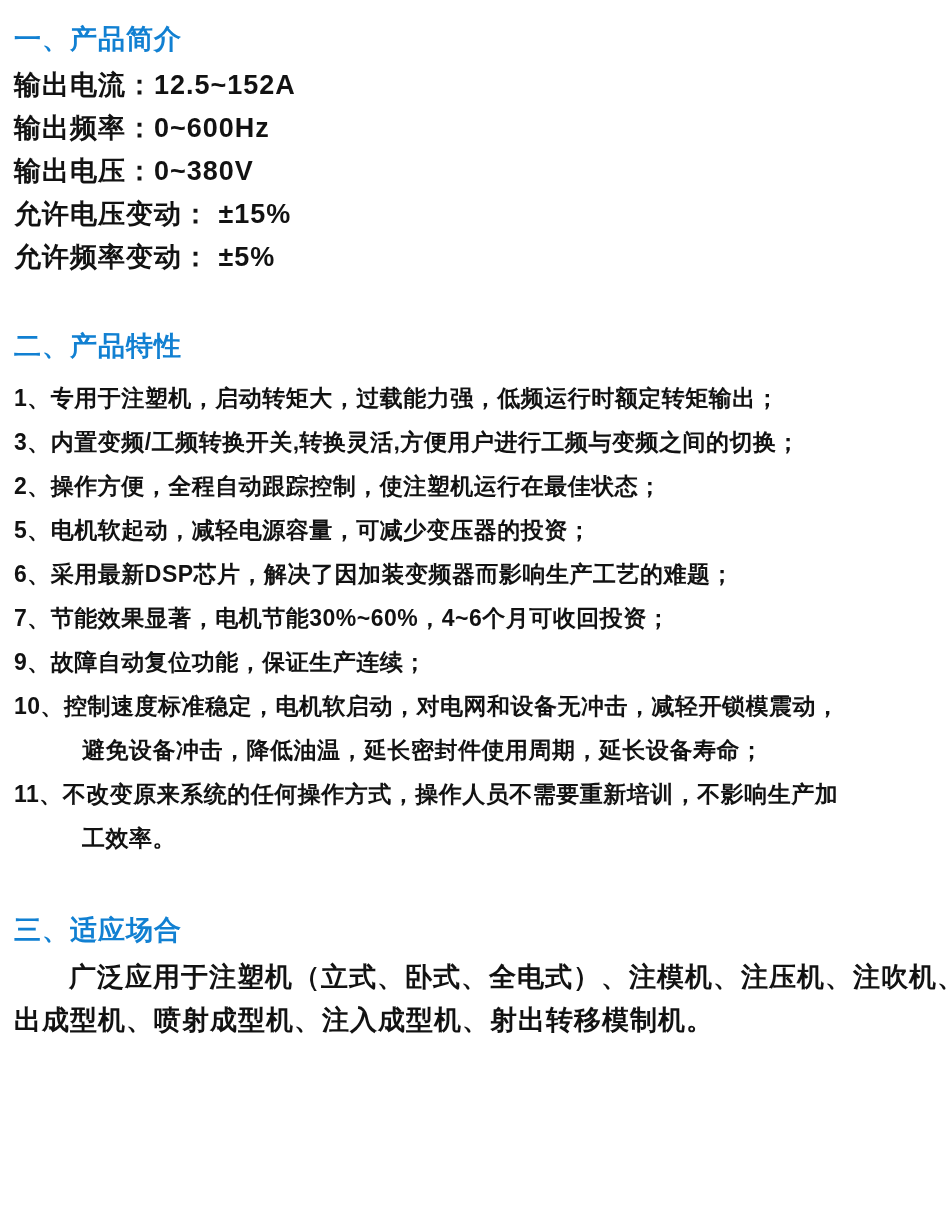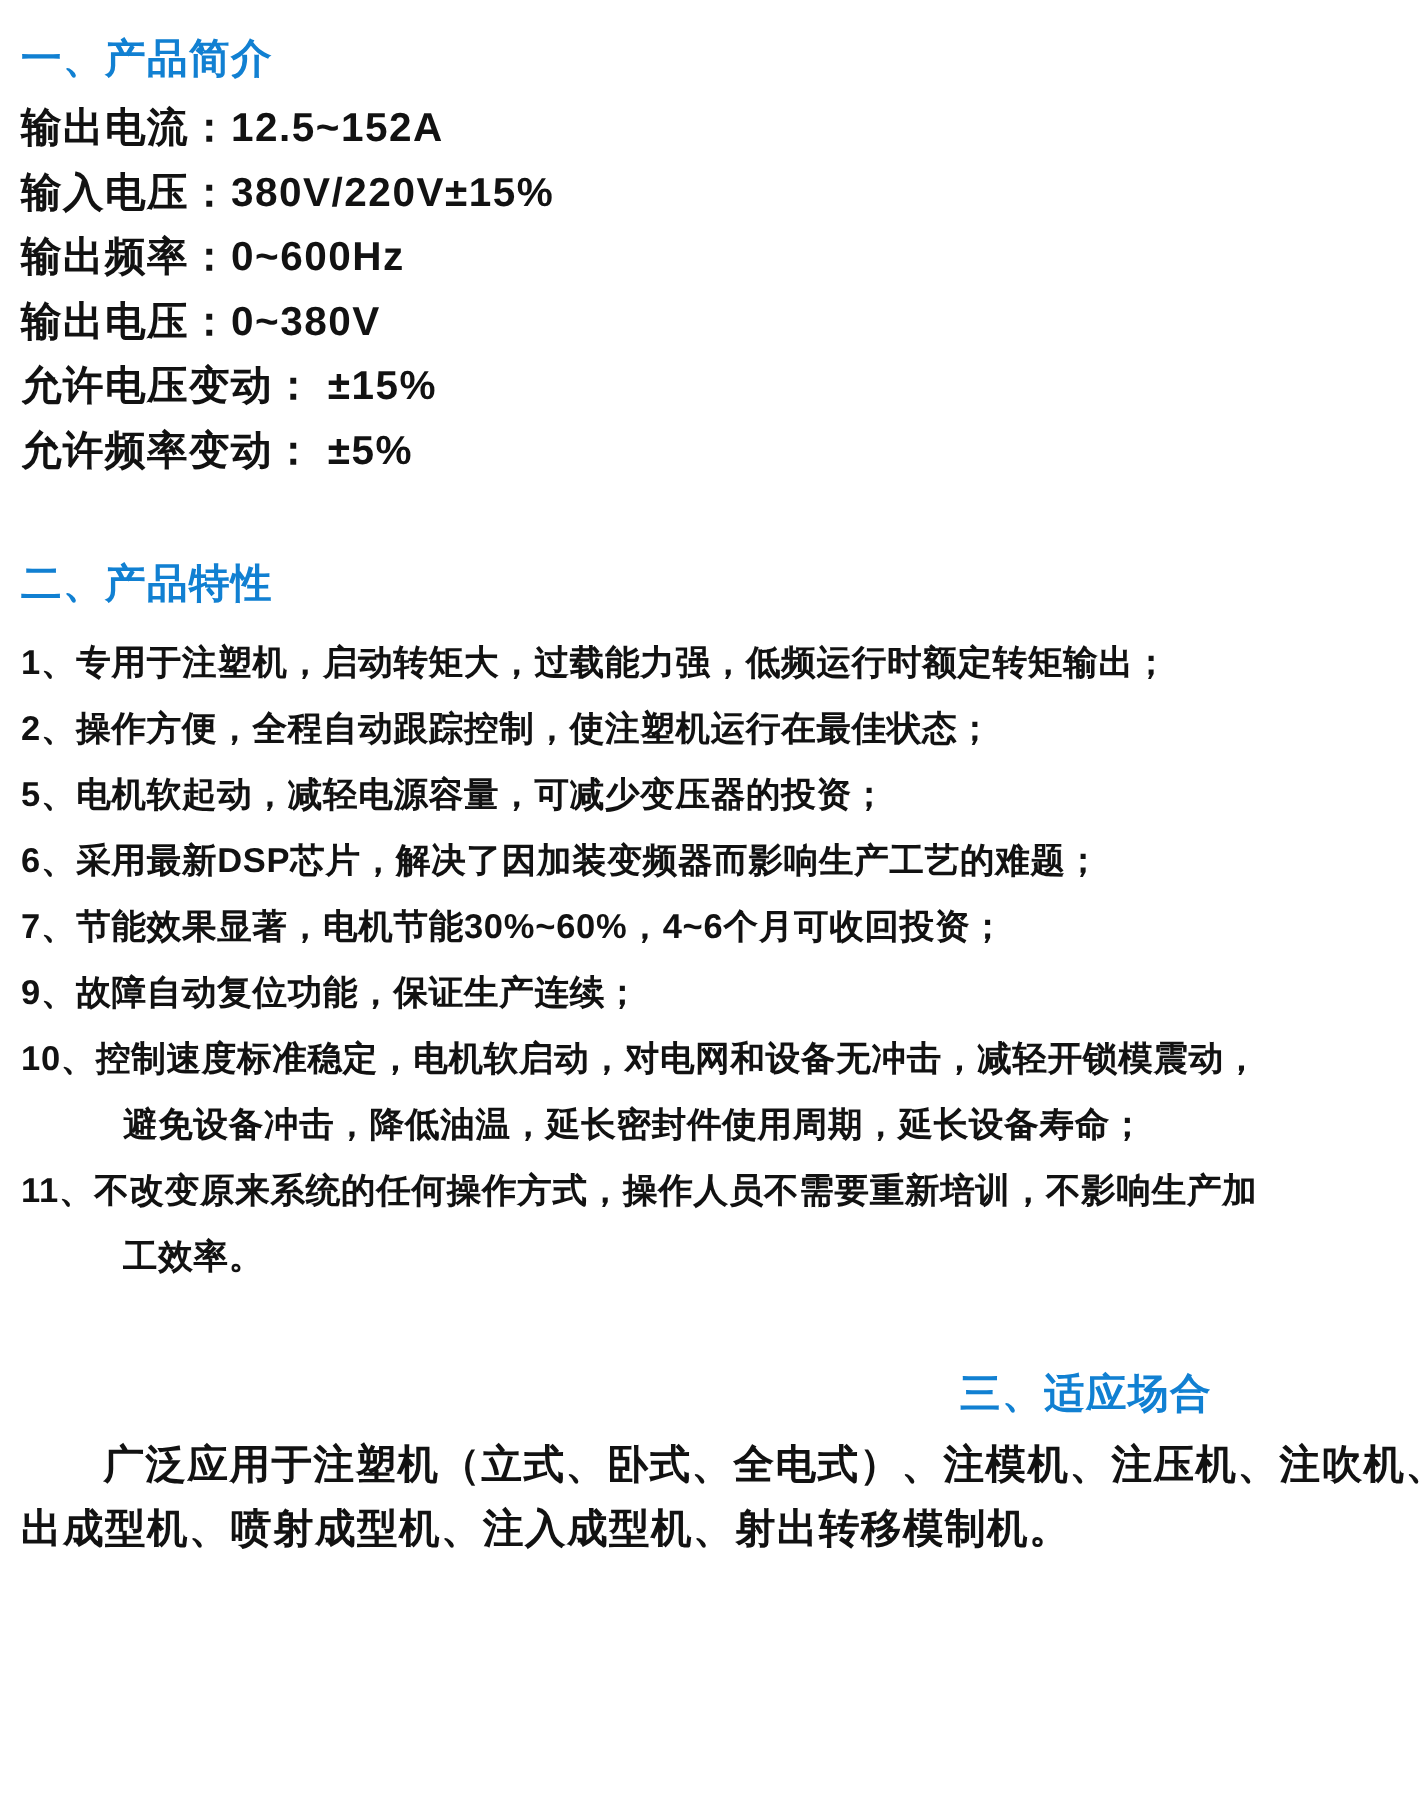--- a/index.html
+++ b/index.html
@@ -15,21 +15,21 @@
   .page { padding: 23px 14px 0 14px; box-sizing: border-box; width: 822px; }
   .section-heading {
     color: var(--accent);
     font-size: 27px;
     line-height: 32px;
     margin: 0;
     letter-spacing: 1px;
     white-space: nowrap;
   }
   #heading-features { margin-top: 51px; }
-  #heading-apps { margin-top: 54px; text-align: right; }
+  #heading-apps { margin-top: 54px; }
   .spec-list { margin-top: 9px; }
   .spec-line {
     font-size: 27px;
     line-height: 43px;
     letter-spacing: 1px;
     white-space: nowrap;
   }
   .feature-list { margin-top: 14px; }
   .feat-line {
     font-size: 23px;
@@ -49,31 +49,31 @@
 </style>
 </head>
 <body>
 
 <div class="page">
 
   <h2 class="section-heading" id="heading-intro">一、产品简介</h2>
 
   <div class="spec-list" id="spec-list">
       <div class="spec-line">输出电流：12.5~152A</div>
-      <div class="spec-line">输入电压：380V/220V±15%</div>
       <div class="spec-line">输出频率：0~600Hz</div>
       <div class="spec-line">输出电压：0~380V</div>
       <div class="spec-line">允许电压变动： ±15%</div>
       <div class="spec-line">允许频率变动： ±5%</div>
     </div>
 
   <h2 class="section-heading" id="heading-features">二、产品特性</h2>
 
   <div class="feature-list" id="feature-list">
       <div class="feat-line">1、专用于注塑机，启动转矩大，过载能力强，低频运行时额定转矩输出；</div>
+      <div class="feat-line">3、内置变频/工频转换开关,转换灵活,方便用户进行工频与变频之间的切换；</div>
       <div class="feat-line">2、操作方便，全程自动跟踪控制，使注塑机运行在最佳状态；</div>
       <div class="feat-line">5、电机软起动，减轻电源容量，可减少变压器的投资；</div>
       <div class="feat-line">6、采用最新DSP芯片，解决了因加装变频器而影响生产工艺的难题；</div>
       <div class="feat-line">7、节能效果显著，电机节能30%~60%，4~6个月可收回投资；</div>
       <div class="feat-line">9、故障自动复位功能，保证生产连续；</div>
       <div class="feat-line">10、控制速度标准稳定，电机软启动，对电网和设备无冲击，减轻开锁模震动，</div>
       <div class="feat-line cont">避免设备冲击，降低油温，延长密封件使用周期，延长设备寿命；</div>
       <div class="feat-line">11、不改变原来系统的任何操作方式，操作人员不需要重新培训，不影响生产加</div>
       <div class="feat-line cont">工效率。</div>
     </div>

